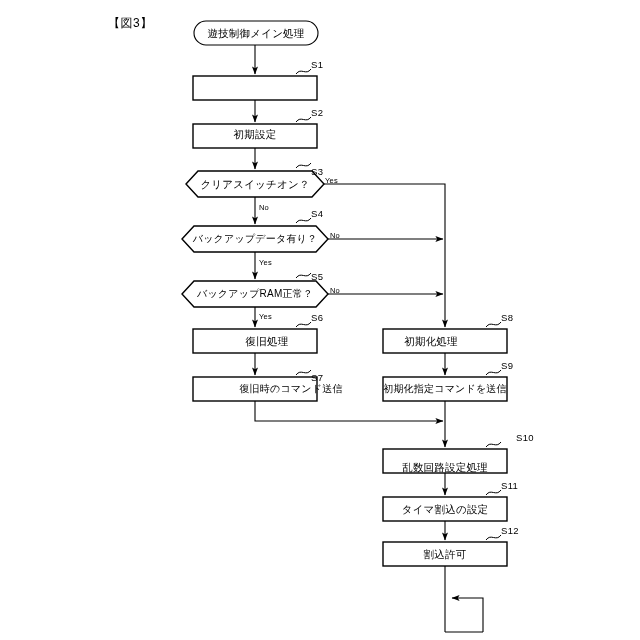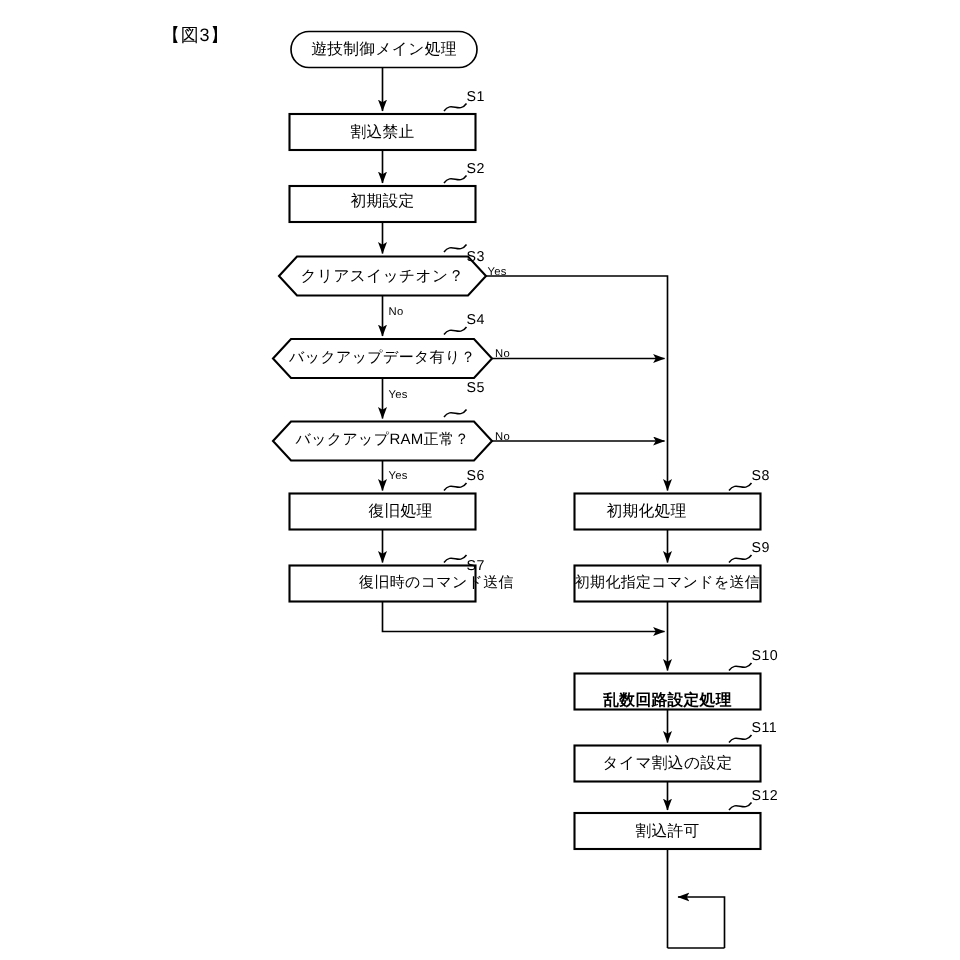--- a/index.html
+++ b/index.html
@@ -125,54 +125,53 @@
         <path d="M486,495 C491,488 496,497 501,490"></path>
         <path d="M486,540 C491,533 496,542 501,535"></path>
       </g>
     </g>
   </svg>
 
   <div class="fig-label" style="left:108px;top:15px;">【図3】</div>
 
   <div class="node-text" style="left:194px;top:21px;width:124px;height:24px;">遊技制御メイン処理</div>
 
-  <div class="node-text" style="left:193px;top:76px;width:124px;height:24px;">割込禁止</div>
 
   <div class="node-text" style="left:193px;top:124px;width:124px;height:20px;">初期設定</div>
 
   <div class="node-text" style="left:186px;top:171px;width:138px;height:26px;">クリアスイッチオン？</div>
 
   <div class="node-text small" style="left:182px;top:226px;width:146px;height:26px;">バックアップデータ有り？</div>
 
   <div class="node-text small" style="left:182px;top:281px;width:146px;height:26px;">バックアップRAM正常？</div>
 
   <div class="node-text" style="left:193px;top:329px;width:148px;height:24px;">復旧処理</div>
 
   <div class="node-text small" style="left:193px;top:377px;width:124px;height:24px;padding-left:36px;">復旧時のコマンド送信</div>
 
   <div class="node-text" style="left:369px;top:329px;width:124px;height:24px;">初期化処理</div>
 
   <div class="node-text small" style="left:381px;top:377px;width:128px;height:24px;">初期化指定コマンドを送信</div>
 
-  <div class="node-text" style="left:383px;top:449px;width:124px;height:36px;font-weight:bold;">乱数回路設定処理</div>
+  <div class="node-text" style="left:383px;top:449px;width:124px;height:36px;">乱数回路設定処理</div>
 
   <div class="node-text" style="left:383px;top:497px;width:124px;height:24px;">タイマ割込の設定</div>
 
   <div class="node-text" style="left:383px;top:542px;width:124px;height:24px;">割込許可</div>
 
   <div class="step-tag" style="left:311px;top:59px;">S1</div>
   <div class="step-tag" style="left:311px;top:107px;">S2</div>
   <div class="step-tag" style="left:311px;top:166px;">S3</div>
   <div class="step-tag" style="left:311px;top:208px;">S4</div>
-  <div class="step-tag" style="left:311px;top:253px;">S5</div>
+  <div class="step-tag" style="left:311px;top:271px;">S5</div>
   <div class="step-tag" style="left:311px;top:312px;">S6</div>
   <div class="step-tag" style="left:311px;top:360px;margin-top:12px;">S7</div>
   <div class="step-tag" style="left:501px;top:312px;">S8</div>
   <div class="step-tag" style="left:501px;top:360px;">S9</div>
-  <div class="step-tag" style="left:501px;top:432px;text-align:center;">S10</div>
+  <div class="step-tag" style="left:516px;top:432px;text-align:center;">S10</div>
   <div class="step-tag" style="left:501px;top:480px;text-align:center;">S11</div>
   <div class="step-tag" style="left:501px;top:525px;">S12</div>
 
   <div class="edge-tag" style="left:325px;top:176px;">Yes</div>
   <div class="edge-tag" style="left:259px;top:203px;">No</div>
   <div class="edge-tag" style="left:330px;top:231px;">No</div>
   <div class="edge-tag" style="left:259px;top:258px;">Yes</div>
   <div class="edge-tag" style="left:330px;top:286px;">No</div>
   <div class="edge-tag" style="left:259px;top:312px;">Yes</div>
 

